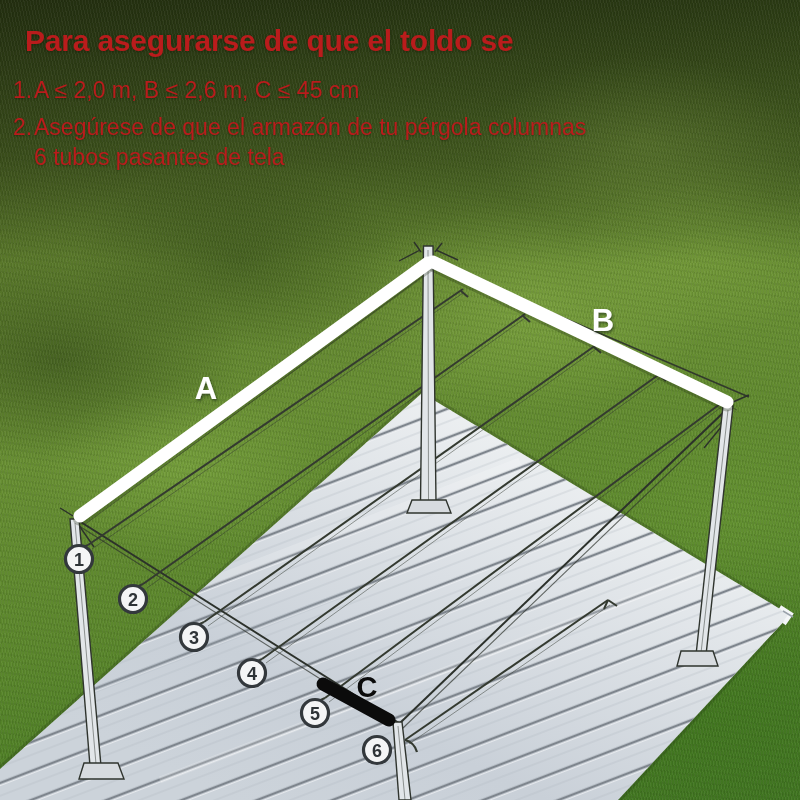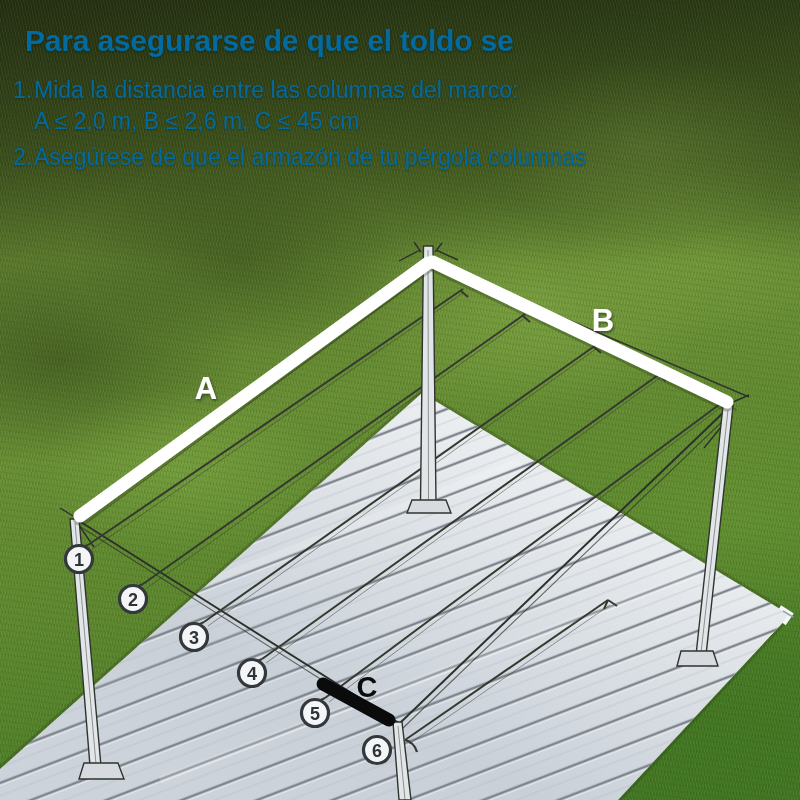--- a/index.html
+++ b/index.html
@@ -23,21 +23,21 @@
     content:"";position:absolute;inset:0;
     background:
       repeating-linear-gradient(78deg, rgba(255,255,255,.05) 0 1px, rgba(0,0,0,0) 1px 3px),
       repeating-linear-gradient(102deg, rgba(0,0,0,.07) 0 1px, rgba(0,0,0,0) 1px 3px),
       repeating-linear-gradient(8deg, rgba(25,45,8,.06) 0 2px, rgba(0,0,0,0) 2px 6px);
   }
 
   svg.scene{position:absolute;inset:0;z-index:1;}
   svg text{font-family:"Liberation Sans",sans-serif;}
 
-  .copy{position:absolute;left:13px;top:22px;right:18px;z-index:3;color:#0369a1;}
+  .copy{position:absolute;left:13px;top:22px;right:18px;z-index:3;color:#b91c1c;}
   .copy h1{
     margin:0 0 15px 12px;
     font-weight:800;font-size:30px;line-height:1.28;letter-spacing:-.2px;
     text-shadow:0 1px 3px rgba(10,20,4,.4);
   }
   .step{display:flex;margin-top:6px;font-size:23px;line-height:1.32;
         text-shadow:0 1px 2px rgba(10,20,4,.35);}
   .step .num{flex:none;width:21px;}
   .step .lines{flex:1;}
 </style>
@@ -207,23 +207,23 @@
   </g>
 </svg>
 
 <header class="copy">
   <h1>
     <span style="display:block">Para asegurarse de que el toldo se</span>
   </h1>
   <div class="step">
     <span class="num">1.</span>
     <div class="lines">
-      <div>Mida la distancia entre las columnas del marco:</div>
       <div>A ≤ 2,0 m, B ≤ 2,6 m, C ≤ 45 cm</div>
     </div>
   </div>
   <div class="step">
     <span class="num">2.</span>
     <div class="lines">
       <div>Asegúrese de que el armazón de tu pérgola columnas</div>
+      <div>6 tubos pasantes de tela</div>
     </div>
   </div>
 </header>
 
 </body></html>

